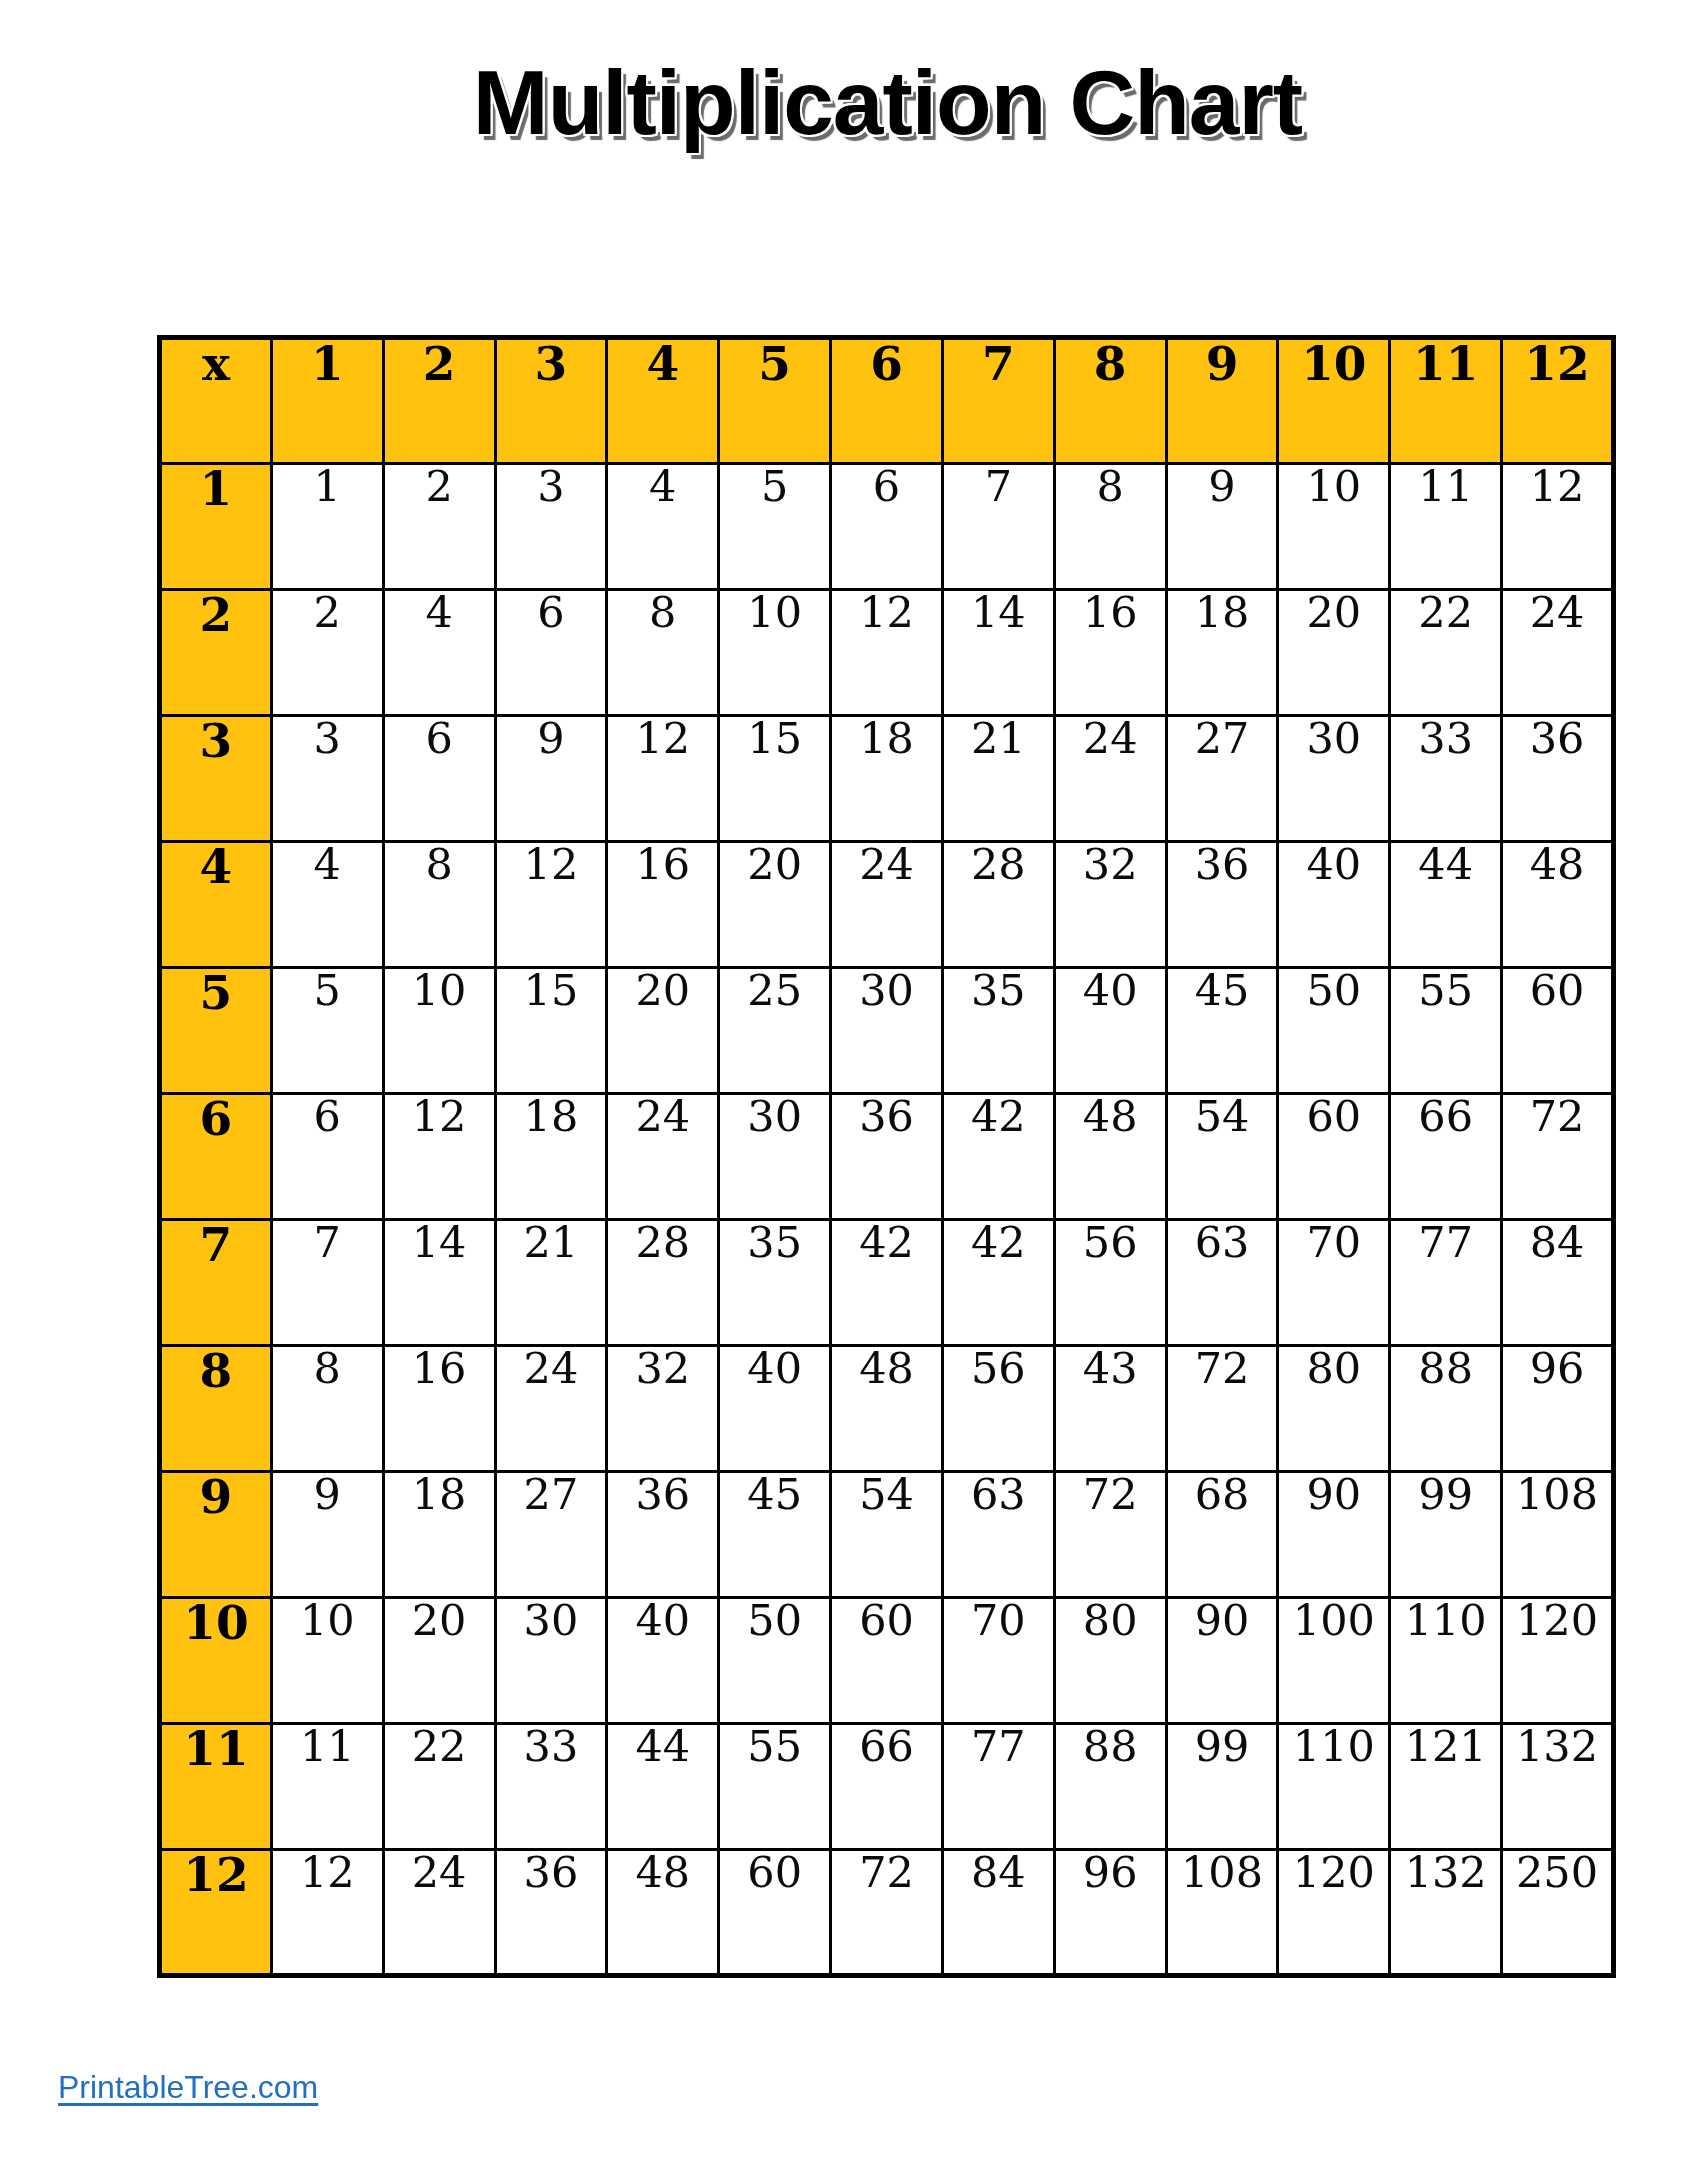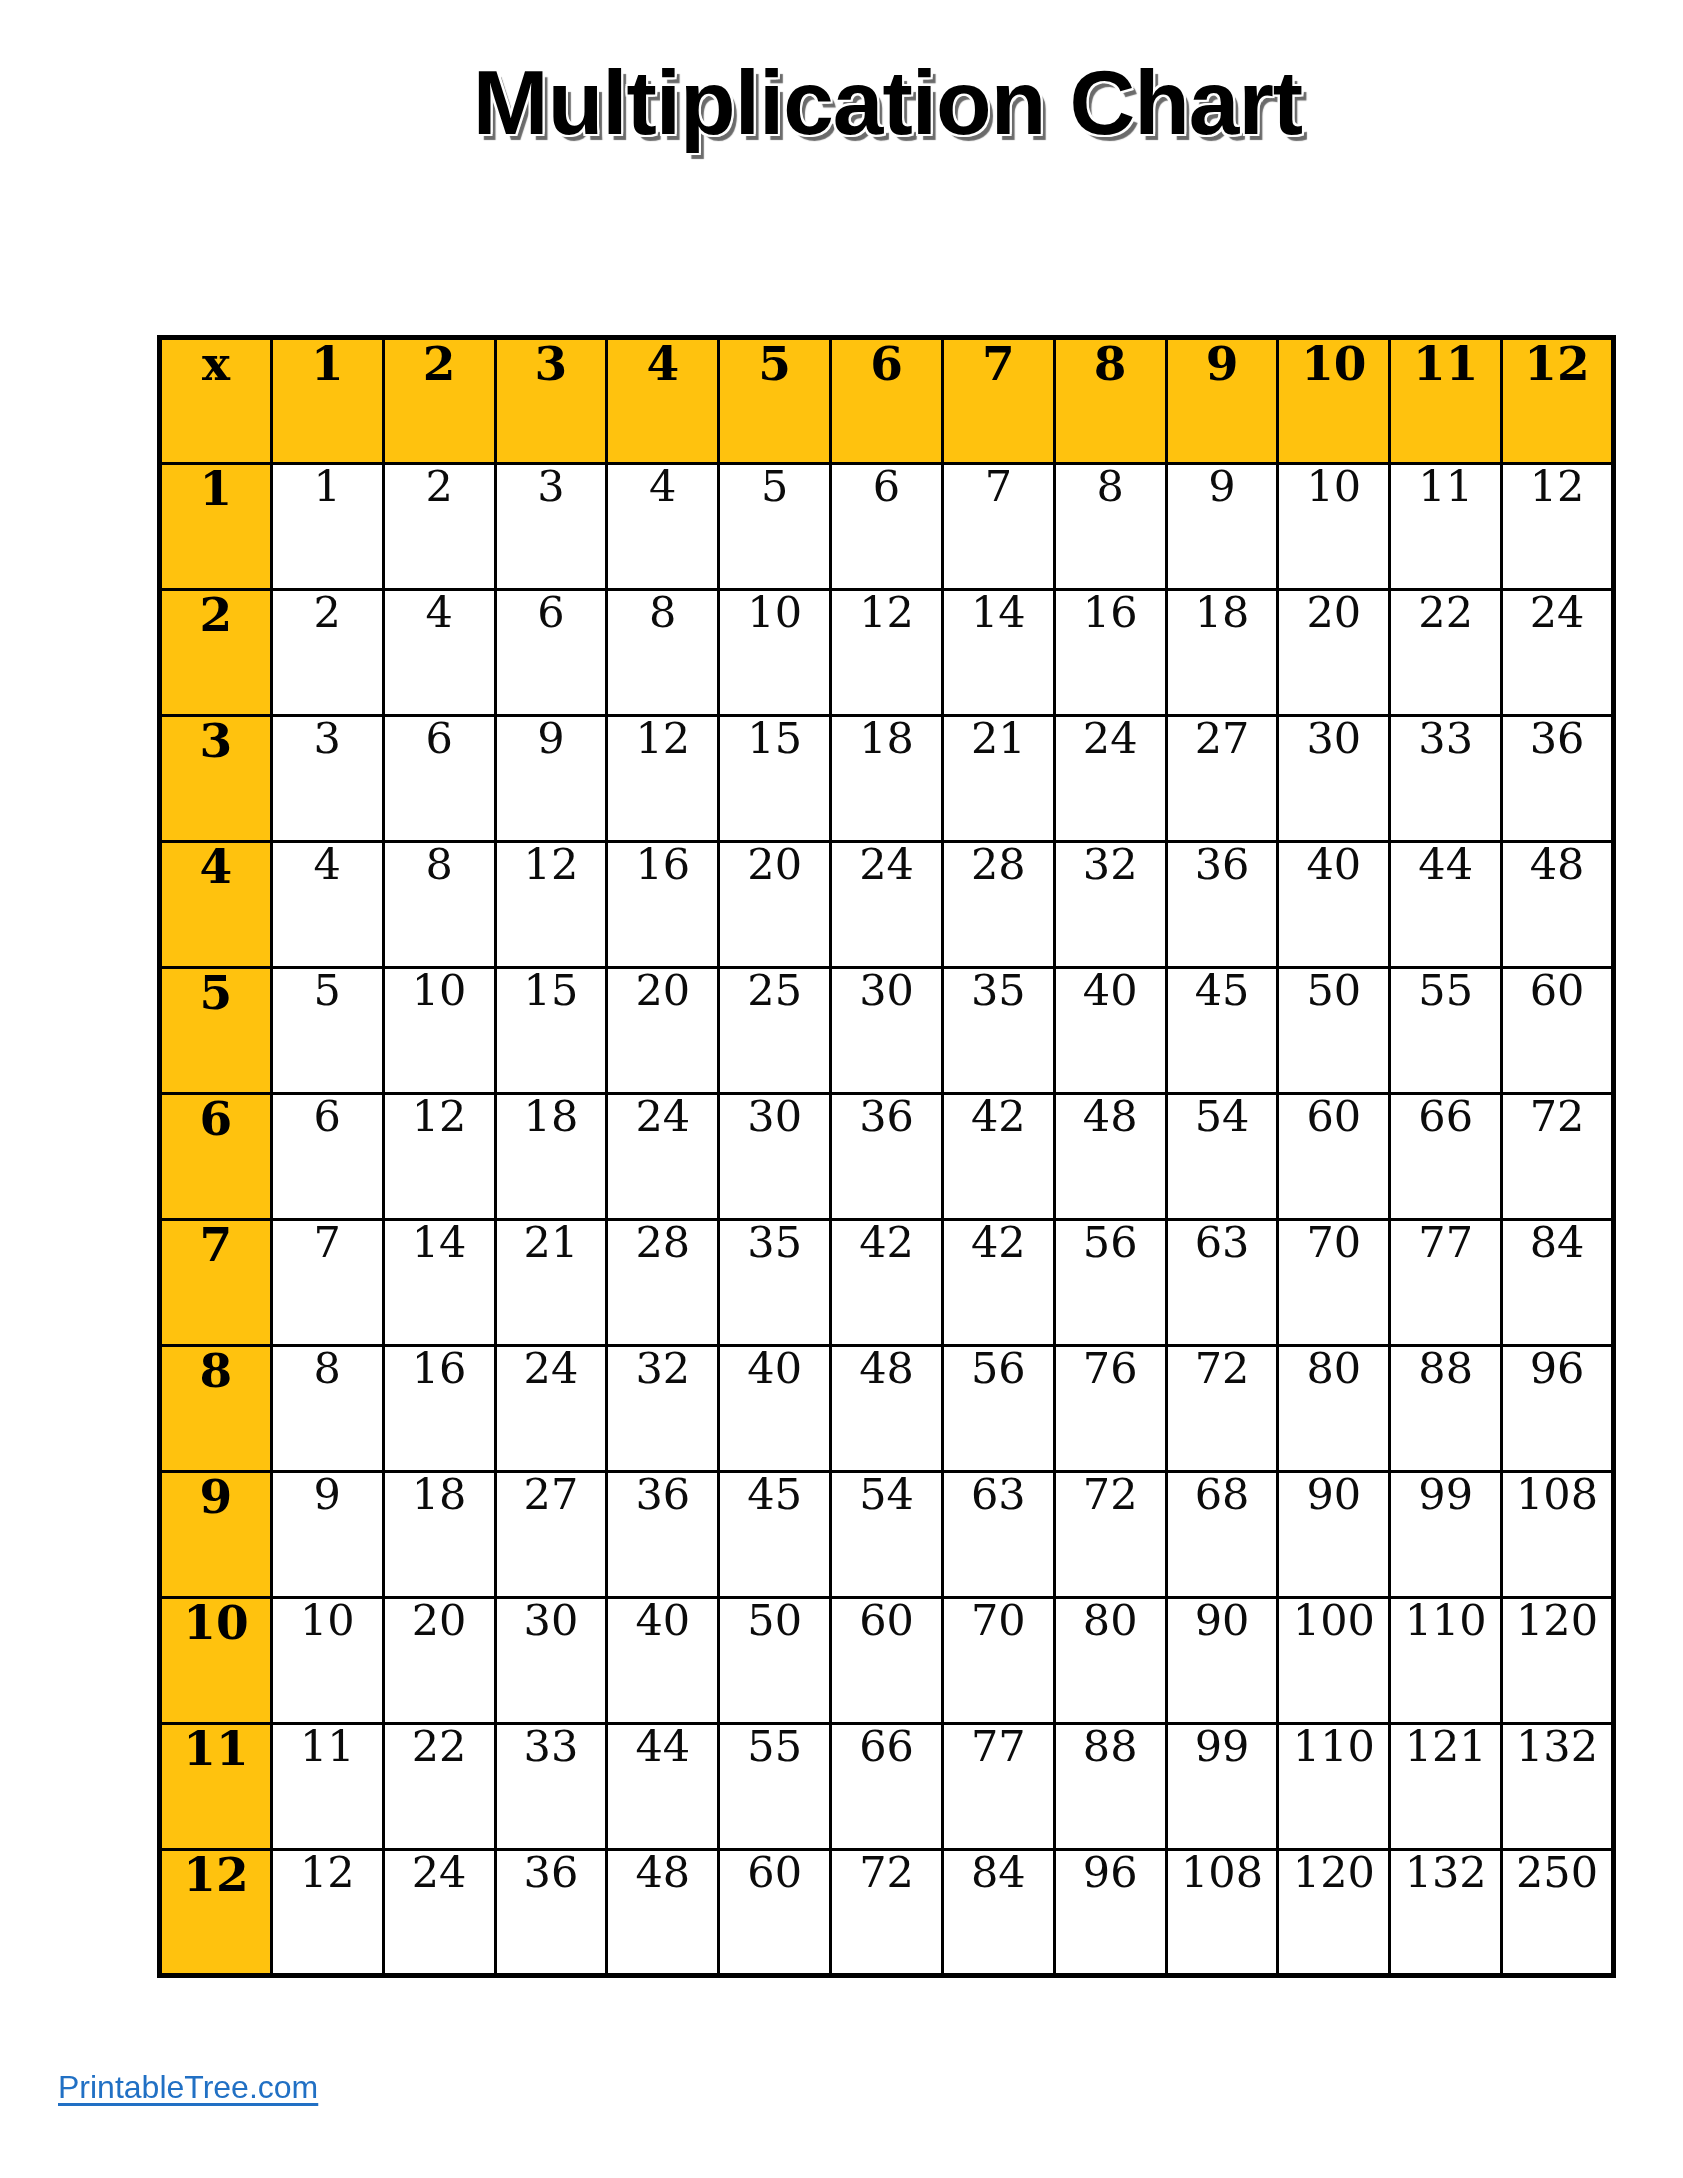--- a/index.html
+++ b/index.html
@@ -225,21 +225,21 @@
         </tr>
         <tr>
           <th class="hdr-cell">8</th>
           <td class="val-cell">8</td>
           <td class="val-cell">16</td>
           <td class="val-cell">24</td>
           <td class="val-cell">32</td>
           <td class="val-cell">40</td>
           <td class="val-cell">48</td>
           <td class="val-cell">56</td>
-          <td class="val-cell">76</td>
+          <td class="val-cell">43</td>
           <td class="val-cell">72</td>
           <td class="val-cell">80</td>
           <td class="val-cell">88</td>
           <td class="val-cell">96</td>
         </tr>
         <tr>
           <th class="hdr-cell">9</th>
           <td class="val-cell">9</td>
           <td class="val-cell">18</td>
           <td class="val-cell">27</td>

